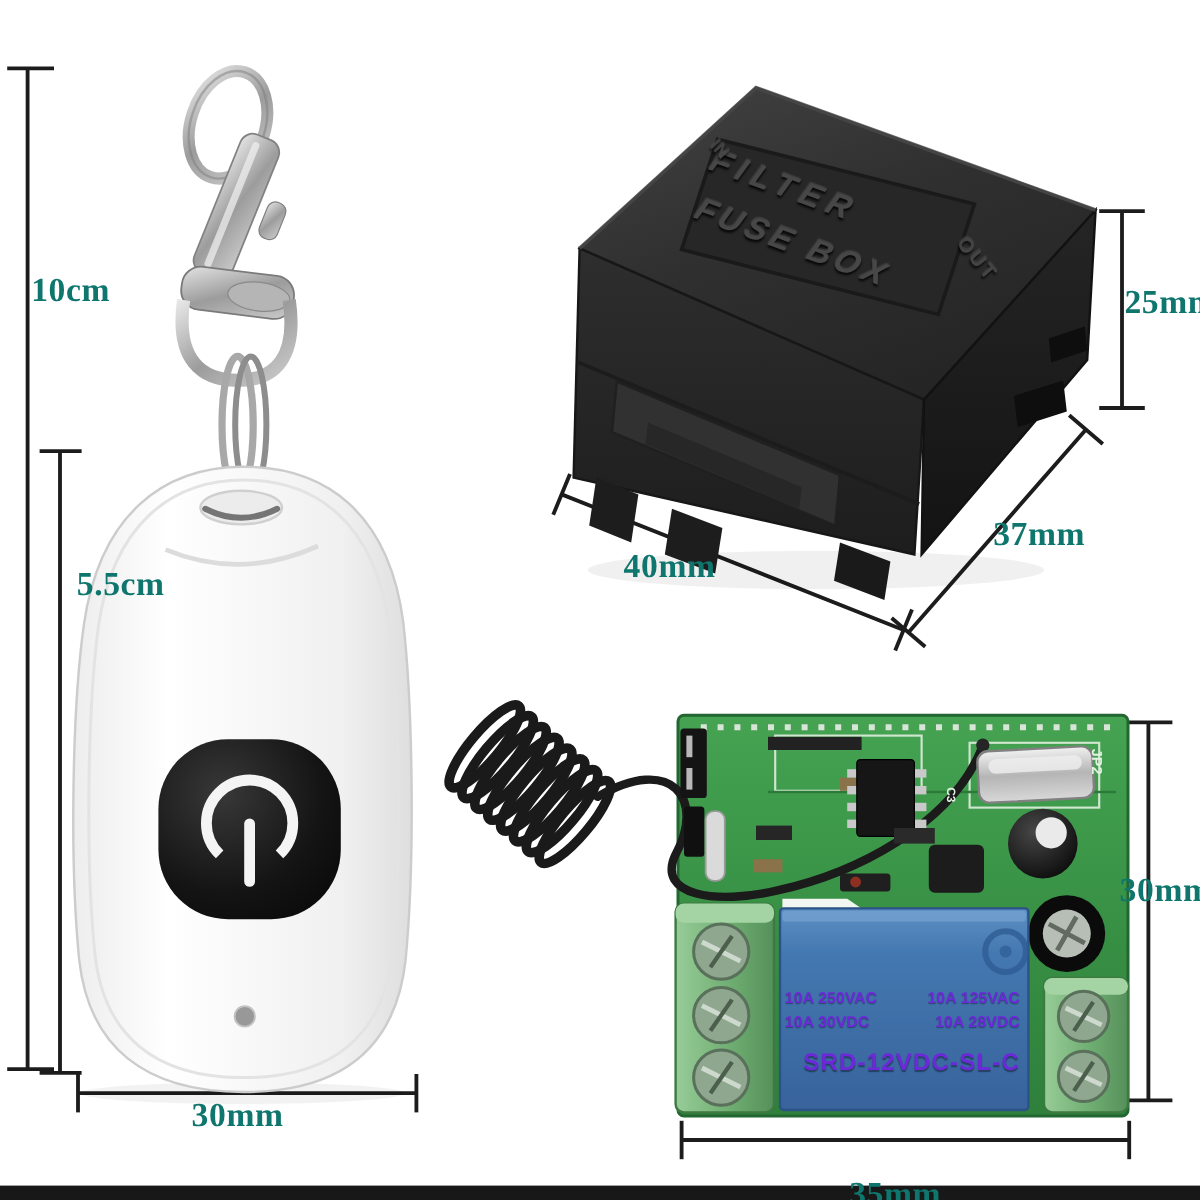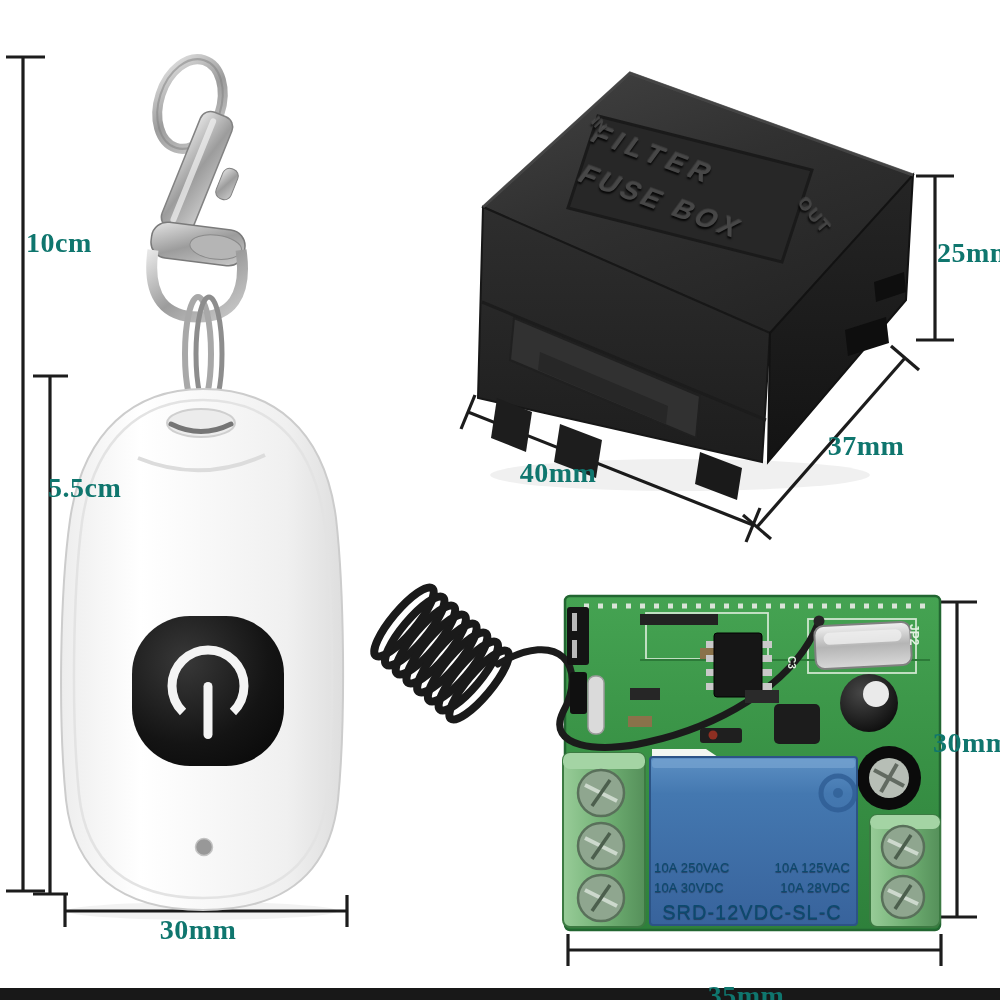--- a/index.html
+++ b/index.html
@@ -2,24 +2,24 @@
 <html><head>
 <meta charset="utf-8">
 <style>
   html,body{margin:0;padding:0;background:#ffffff;}
   .scene{position:relative;width:1000px;height:1000px;background:#ffffff;overflow:hidden;
          font-family:"Liberation Sans",sans-serif;}
   .scene svg{position:absolute;left:0;top:0;}
   .dim-label{position:absolute;font-family:"Liberation Serif",serif;font-size:28px;
              font-weight:600;color:#0f766e;letter-spacing:.5px;line-height:1;white-space:nowrap;}
   .cx{transform:translateX(-50%);}
-  .relay-text{position:absolute;left:654px;top:858px;width:196px;color:#0c4a6e;font-weight:normal;}
+  .relay-text{position:absolute;left:654px;top:822px;width:196px;color:#6d28d9;font-weight:bold;}
   .relay-row{display:flex;justify-content:space-between;font-size:13px;line-height:20px;
              letter-spacing:.2px;text-shadow:0 1px 1px rgba(0,0,0,.4);}
-  .relay-model{font-size:20px;line-height:22px;letter-spacing:1px;text-align:center;margin-top:3px;
+  .relay-model{font-size:20px;line-height:22px;letter-spacing:1px;text-align:right;margin-top:13px;
                text-shadow:0 1px 1px rgba(0,0,0,.4);}
   .box-emboss{position:absolute;font-weight:bold;color:#474747;white-space:nowrap;
               text-shadow:-1px -1px 1px rgba(130,130,130,.28),1px 2px 2px rgba(0,0,0,.85);}
   #box-label{left:606px;top:116px;font-size:27px;letter-spacing:6px;
              transform:rotate(20deg) skewX(-16deg);transform-origin:0 0;line-height:1.55;}
   #box-label .l2{margin-left:14px;letter-spacing:4px;}
   #box-in{left:592px;top:116px;font-size:15px;transform:rotate(48deg);opacity:.85;}
   #box-out{left:793px;top:206px;font-size:17px;transform:rotate(50deg);letter-spacing:2px;opacity:.9;}
   .silk{position:absolute;font-size:12px;font-weight:bold;color:#e2f1e1;line-height:1;}
   #silk-jp2{left:920px;top:624px;transform:rotate(90deg);transform-origin:0 0;}
@@ -289,21 +289,21 @@
       <rect x="652" y="759" width="203" height="9" rx="3" fill="#7aa6d2" opacity=".65"></rect>
       <circle cx="838" cy="793" r="17" fill="none" stroke="#2e5d93" stroke-width="5" opacity=".8"></circle>
       <circle cx="838" cy="793" r="5" fill="#2e5d93" opacity=".7"></circle>
     </g>
   </g>
 
   <rect x="0" y="988" width="1000" height="12" fill="#181818"></rect>
 </svg>
 
 <div class="dim-label" style="left:26px;top:229px;">10cm</div>
-<div class="dim-label" style="left:48px;top:474px;">5.5cm</div>
+<div class="dim-label" style="left:64px;top:474px;">5.5cm</div>
 <div class="dim-label cx" style="left:198px;top:916px;">30mm</div>
 <div class="dim-label" style="left:937px;top:239px;">25mm</div>
 <div class="dim-label cx" style="left:558px;top:459px;">40mm</div>
 <div class="dim-label cx" style="left:866px;top:432px;">37mm</div>
 <div class="dim-label" style="left:933px;top:729px;">30mm</div>
 <div class="dim-label cx" style="left:746px;top:982px;">35mm</div>
 
 <div class="box-emboss" id="box-label">
   <div>FILTER</div>
   <div class="l2">FUSE BOX</div>

